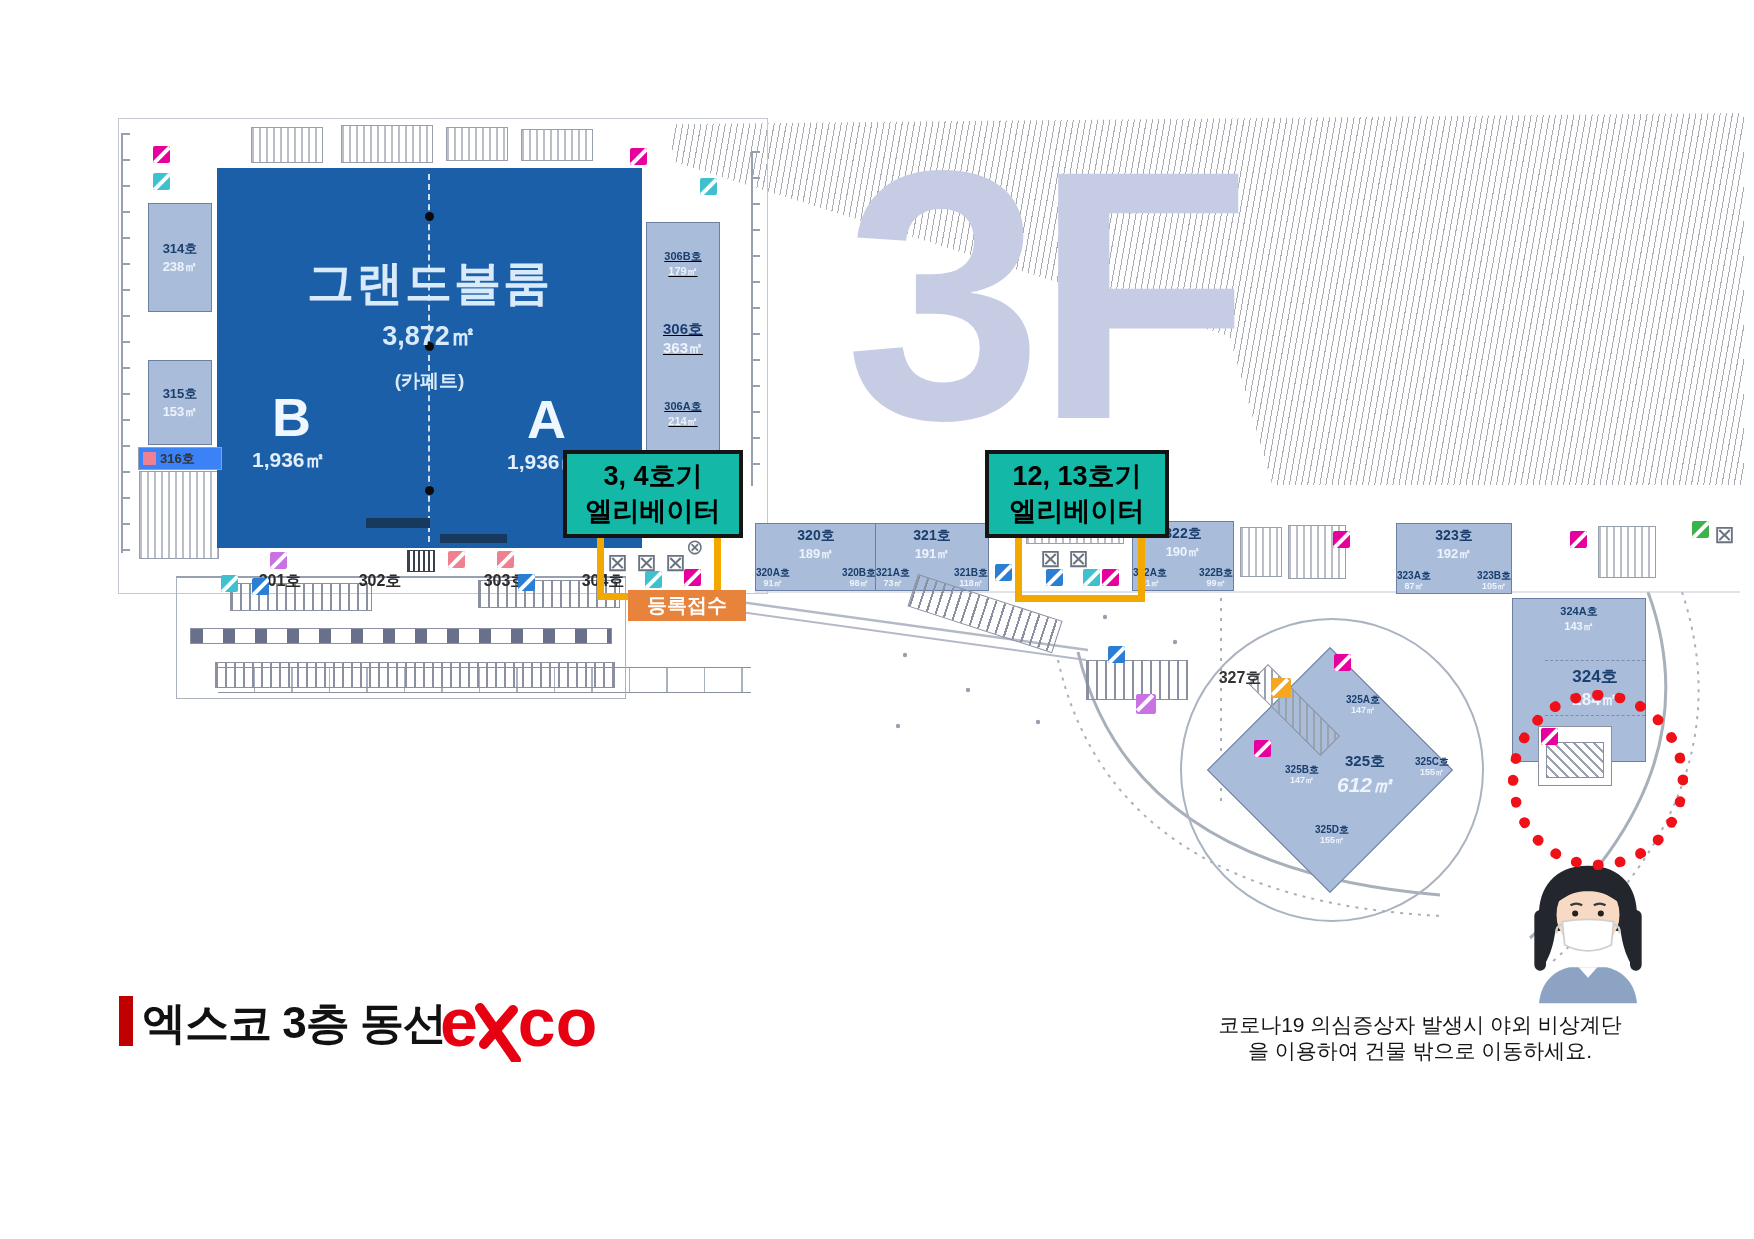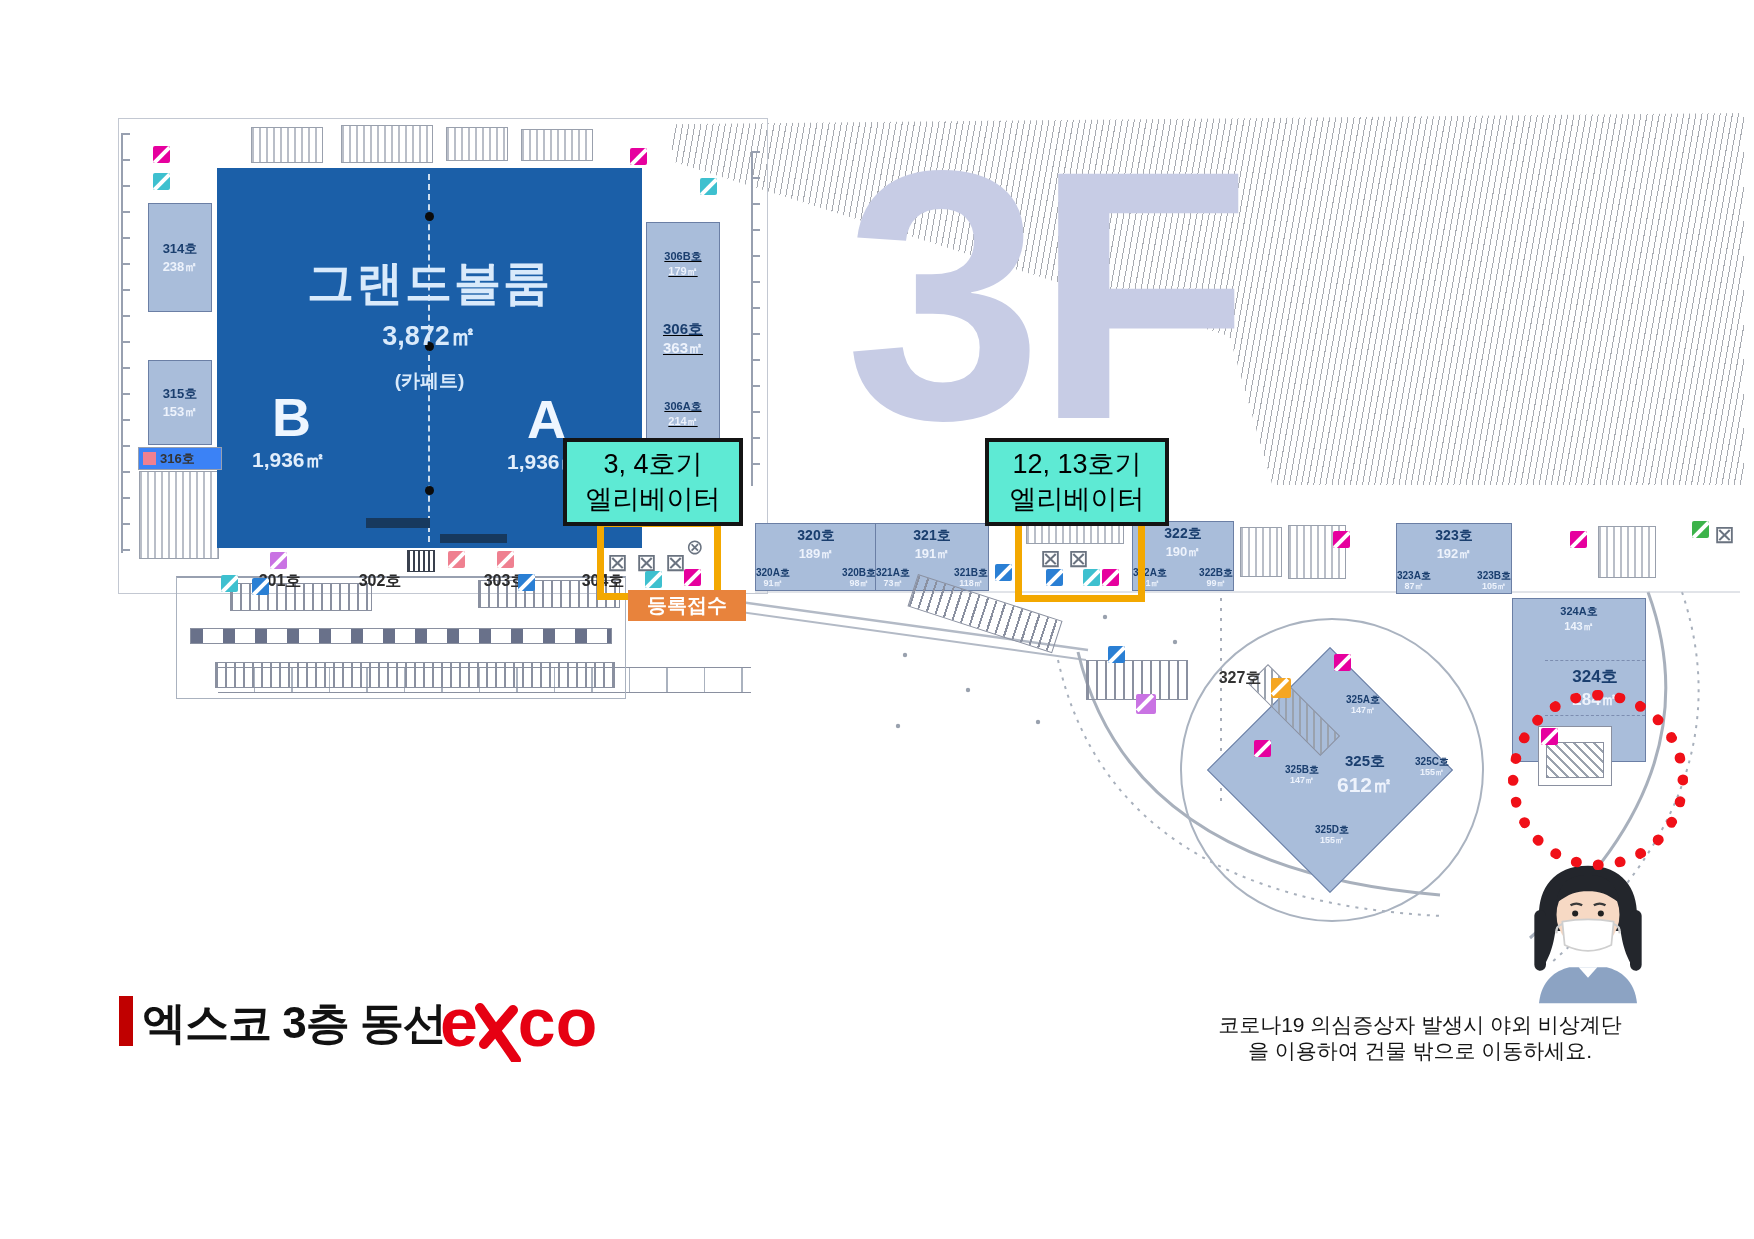--- a/index.html
+++ b/index.html
@@ -13,23 +13,23 @@
   .hatchd{border:1px solid #8a90a0;background:repeating-linear-gradient(45deg,#9aa2ae 0 2px,transparent 2px 7px);}
   .vticks{border-left:2px solid #98a0b0;background:repeating-linear-gradient(180deg,#98a0b0 0 2px,transparent 2px 26px);width:7px;}
   
   .room{position:absolute;background:#a9bdda;border:1px solid #6b7fa5;text-align:center;z-index:4;}
   .rno{font-weight:bold;color:#1a3e6e;}
   .rarea{color:#eef3fc;font-weight:bold;}
   .subrow{position:absolute;left:0;right:0;bottom:2px;display:flex;justify-content:space-between;}
   .sub .rno{font-size:10px;display:block;line-height:11px;}
   .sub .rarea{font-size:9px;display:block;line-height:10px;}
   
-  .callout{position:absolute;width:172px;height:80px;background:#5eead4;border:4px solid #141414;z-index:7;
+  .callout{position:absolute;width:172px;height:80px;background:#14b8a6;border:4px solid #141414;z-index:7;
            display:flex;flex-direction:column;justify-content:center;text-align:center;
-           font-size:27px;font-weight:normal;color:#000;line-height:35px;}
+           font-size:27px;font-weight:bold;color:#000;line-height:35px;margin-top:12px;}
   .ybox{position:absolute;border:7px solid #f3a800;z-index:6;}
   .redcircle{position:absolute;left:1508px;top:690px;width:158px;height:158px;border:11px dotted #f01018;
              border-radius:50%;z-index:9;}
   
   .ico{position:absolute;width:17px;height:17px;border-radius:2px;z-index:5;overflow:hidden;}
   .ico::after{content:"";position:absolute;left:-2px;top:7px;width:22px;height:4px;background:#fff;transform:rotate(-45deg);}
   .ic-mag{background:#e6009e;} .ic-cyan{background:#3ec0cf;} .ic-blue{background:#2a7fd4;}
   .ic-vio{background:#c973e3;} .ic-org{background:#f5a623;} .ic-grn{background:#3cb34a;} .ic-pink{background:#ef8090;}
   .elev{position:absolute;font-size:25px;color:#6a7380;z-index:5;line-height:1;}
   
@@ -246,21 +246,21 @@
   <div class="dlabel sub" style="left:1320px;top:694px;width:86px;">
     <span class="rno">325A호</span>
     <span class="rarea">147㎡</span>
   </div>
   <div class="dlabel sub" style="left:1262px;top:764px;width:80px;">
     <span class="rno">325B호</span>
     <span class="rarea">147㎡</span>
   </div>
   <div class="dlabel" style="left:1322px;top:752px;width:86px;">
     <span class="rno" style="display:block;font-size:15px;">325호</span>
-    <span class="rarea" style="display:block;font-size:21px;">612㎡</span>
+    <span class="rarea" style="display:block;font-size:21px;font-style:italic;">612㎡</span>
   </div>
   <div class="dlabel sub" style="left:1392px;top:756px;width:80px;">
     <span class="rno">325C호</span>
     <span class="rarea">155㎡</span>
   </div>
   <div class="dlabel sub" style="left:1292px;top:824px;width:80px;">
     <span class="rno">325D호</span>
     <span class="rarea">155㎡</span>
   </div>
 

